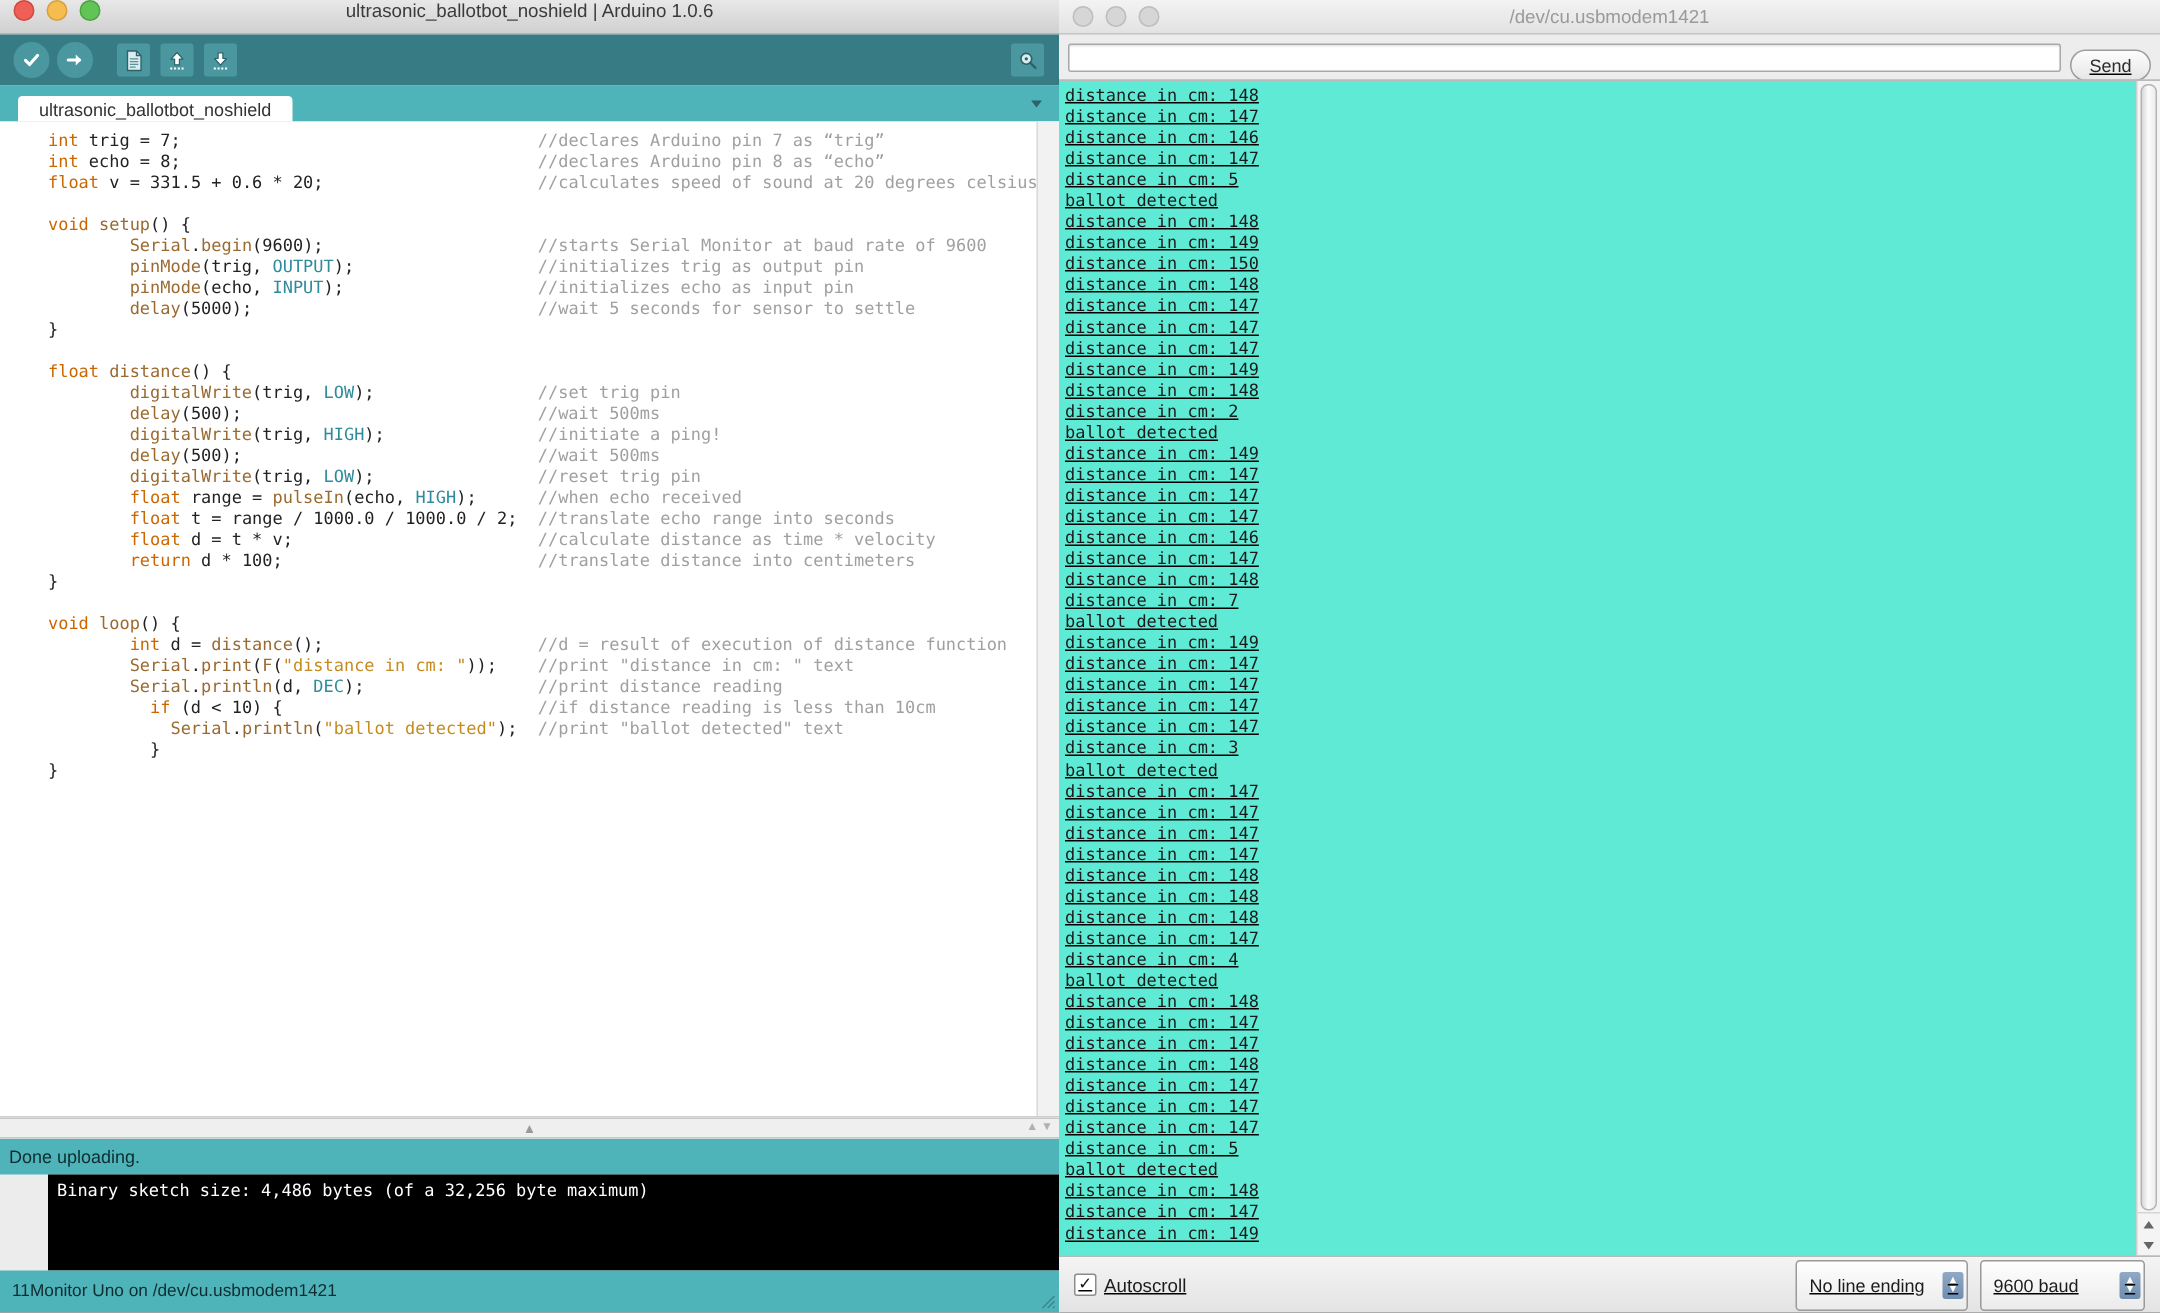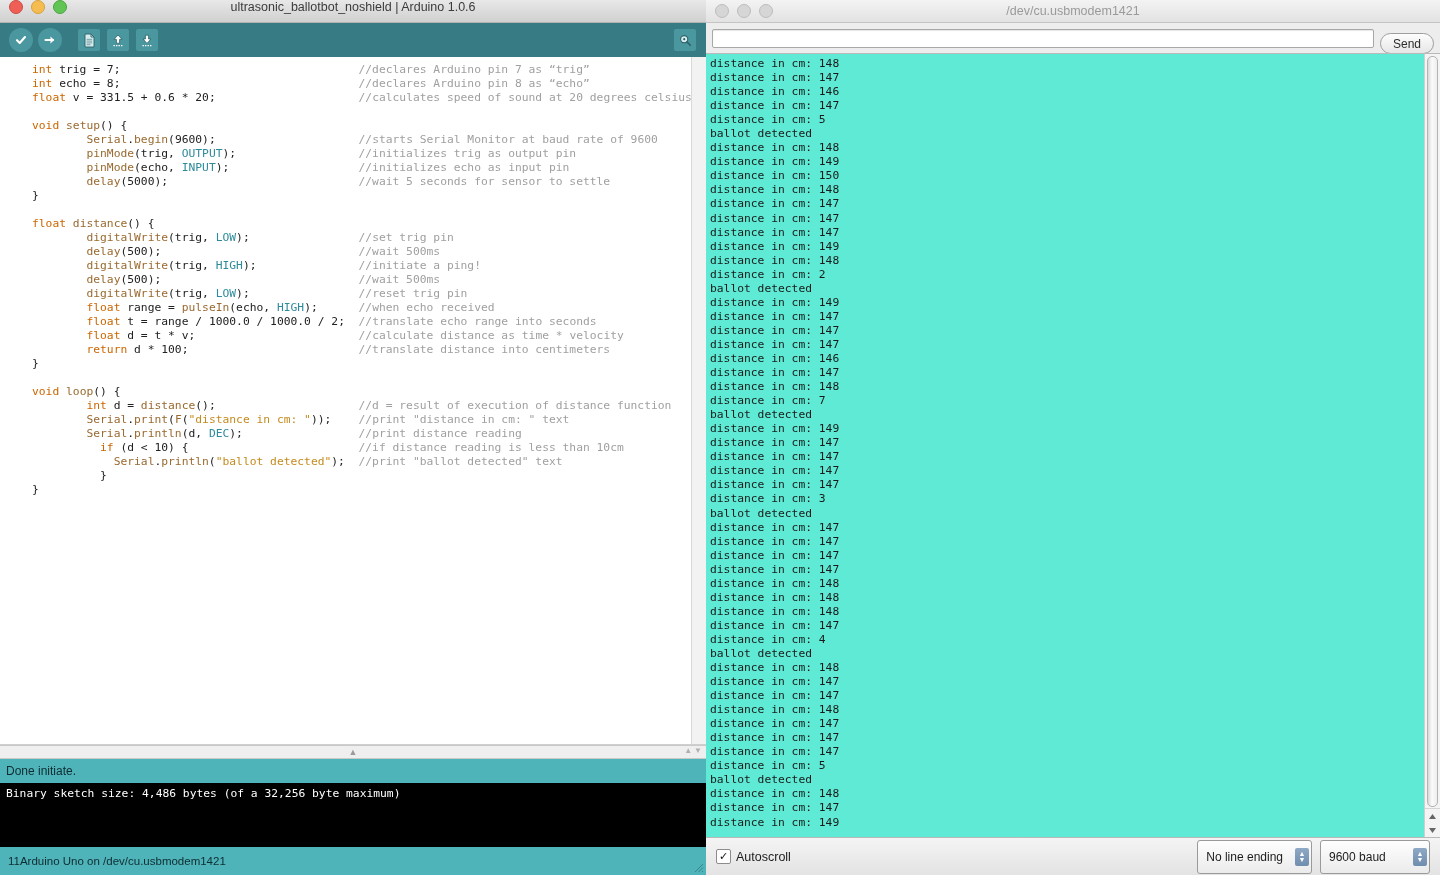--- a/index.html
+++ b/index.html
@@ -107,34 +107,35 @@
   .statusmsg{
     flex:0 0 24px;height:24px;background:#4fb3ba;
     display:flex;align-items:center;padding-left:6px;
     font-size:12px;color:#0e2d30;
   }
   .console{
     flex:0 0 64px;height:64px;background:#000;color:#fff;
     font-family:"DejaVu Sans Mono","Liberation Mono",monospace;
     font-size:11.3px;padding:4px 6px;box-sizing:border-box;
     overflow:hidden;
+    margin-left:32px;
   }
   .statusbar{
     flex:0 0 28px;height:28px;background:#4fb3ba;
     display:flex;align-items:center;justify-content:flex-start;
     padding:0 8px;font-size:11.5px;color:#0e2d30;position:relative;
   }
   .grip{
     position:absolute;right:2px;bottom:2px;width:12px;height:12px;
     opacity:.45;
   }
   
   #serial-window{
     position:absolute;left:706px;top:0;width:734px;height:875px;
-    background:#ededed;display:flex;flex-direction:column;overflow:hidden;
+    background:#ededed;display:flex;flex-direction:column;overflow:hidden;text-decoration:underline;
   }
   .sm-title{
     height:22px;flex:0 0 22px;
     background:linear-gradient(to bottom,#f3f3f3,#e2e2e2);
     border-bottom:1px solid #c4c4c4;
     display:flex;align-items:center;position:relative;
   }
   .sm-title .title-text{color:#9a9a9a;font-size:12.5px;}
   .sm-sendrow{
     flex:0 0 30px;height:30px;display:flex;align-items:center;
@@ -270,41 +271,51 @@
       <span>
         <svg width="15" height="15" viewBox="0 0 15 15">
             <circle cx="6.2" cy="6.2" r="3.6" fill="#d9ecee" stroke="#2c6268" stroke-width="1.1"></circle>
             <circle cx="6.2" cy="6.2" r="1.1" fill="#2c6268"></circle>
             <path d="M8.9 8.9 L12.3 12.3" stroke="#2c6268" stroke-width="1.6" stroke-linecap="round"></path>
           </svg>
       </span>
     </div>
   </div>
 
+  <div class="tabbar">
+    <div class="tab">ultrasonic_ballotbot_noshield</div>
+    <div class="tab-menu">
+      <span>
+        <svg width="12" height="12" viewBox="0 0 12 12">
+            <path d="M2.4 4 L9.6 4 L6 8.6 Z" fill="#2c6268"></path>
+          </svg>
+      </span>
+    </div>
+  </div>
 
   <div class="editor">
     <div class="code" id="code-area"><span class="ln"><span class="kw">int</span> <span class="plain">trig</span> = <span class="num">7</span>;                                   <span class="cmt">//declares Arduino pin 7 as “trig”</span></span><span class="ln"><span class="kw">int</span> <span class="plain">echo</span> = <span class="num">8</span>;                                   <span class="cmt">//declares Arduino pin 8 as “echo”</span></span><span class="ln"><span class="kw">float</span> <span class="plain">v</span> = <span class="num">331.5</span> + <span class="num">0.6</span> * <span class="num">20</span>;                     <span class="cmt">//calculates speed of sound at 20 degrees celsius</span></span><span class="ln">                                                </span><span class="ln"><span class="kw">void</span> <span class="fn">setup</span>() {                                  </span><span class="ln">        <span class="fn">Serial</span>.<span class="fn">begin</span>(<span class="num">9600</span>);                     <span class="cmt">//starts Serial Monitor at baud rate of 9600</span></span><span class="ln">        <span class="fn">pinMode</span>(<span class="plain">trig</span>, <span class="const">OUTPUT</span>);                  <span class="cmt">//initializes trig as output pin</span></span><span class="ln">        <span class="fn">pinMode</span>(<span class="plain">echo</span>, <span class="const">INPUT</span>);                   <span class="cmt">//initializes echo as input pin</span></span><span class="ln">        <span class="fn">delay</span>(<span class="num">5000</span>);                            <span class="cmt">//wait 5 seconds for sensor to settle</span></span><span class="ln">}                                               </span><span class="ln">                                                </span><span class="ln"><span class="kw">float</span> <span class="fn">distance</span>() {                              </span><span class="ln">        <span class="fn">digitalWrite</span>(<span class="plain">trig</span>, <span class="const">LOW</span>);                <span class="cmt">//set trig pin</span></span><span class="ln">        <span class="fn">delay</span>(<span class="num">500</span>);                             <span class="cmt">//wait 500ms</span></span><span class="ln">        <span class="fn">digitalWrite</span>(<span class="plain">trig</span>, <span class="const">HIGH</span>);               <span class="cmt">//initiate a ping!</span></span><span class="ln">        <span class="fn">delay</span>(<span class="num">500</span>);                             <span class="cmt">//wait 500ms</span></span><span class="ln">        <span class="fn">digitalWrite</span>(<span class="plain">trig</span>, <span class="const">LOW</span>);                <span class="cmt">//reset trig pin</span></span><span class="ln">        <span class="kw">float</span> <span class="plain">range</span> = <span class="fn">pulseIn</span>(<span class="plain">echo</span>, <span class="const">HIGH</span>);      <span class="cmt">//when echo received</span></span><span class="ln">        <span class="kw">float</span> <span class="plain">t</span> = <span class="plain">range</span> / <span class="num">1000.0</span> / <span class="num">1000.0</span> / <span class="num">2</span>;  <span class="cmt">//translate echo range into seconds</span></span><span class="ln">        <span class="kw">float</span> <span class="plain">d</span> = <span class="plain">t</span> * <span class="plain">v</span>;                        <span class="cmt">//calculate distance as time * velocity</span></span><span class="ln">        <span class="kw">return</span> <span class="plain">d</span> * <span class="num">100</span>;                         <span class="cmt">//translate distance into centimeters</span></span><span class="ln">}                                               </span><span class="ln">                                                </span><span class="ln"><span class="kw">void</span> <span class="fn">loop</span>() {                                   </span><span class="ln">        <span class="kw">int</span> <span class="plain">d</span> = <span class="fn">distance</span>();                     <span class="cmt">//d = result of execution of distance function</span></span><span class="ln">        <span class="fn">Serial</span>.<span class="fn">print</span>(<span class="fn">F</span>(<span class="str">"distance in cm: "</span>));    <span class="cmt">//print "distance in cm: " text</span></span><span class="ln">        <span class="fn">Serial</span>.<span class="fn">println</span>(<span class="plain">d</span>, <span class="const">DEC</span>);                 <span class="cmt">//print distance reading</span></span><span class="ln">          <span class="kw">if</span> (<span class="plain">d</span> &lt; <span class="num">10</span>) {                         <span class="cmt">//if distance reading is less than 10cm</span></span><span class="ln">            <span class="fn">Serial</span>.<span class="fn">println</span>(<span class="str">"ballot detected"</span>);  <span class="cmt">//print "ballot detected" text</span></span><span class="ln">          }                                     </span><span class="ln">}                                               </span></div>
     <div class="editor-scroll-strip"></div>
   </div>
 
   <div class="divider">
     <span class="div-handle">▲</span>
     <span class="div-arrows">
       <span>▲</span>
       <span>▼</span>
     </span>
   </div>
 
-  <div class="statusmsg">Done initiate.</div>
+  <div class="statusmsg">Done uploading.</div>
 
   <div class="console">Binary sketch size: 4,486 bytes (of a 32,256 byte maximum)</div>
 
   <div class="statusbar">
     <span>11</span>
-    <span>Arduino Uno on /dev/cu.usbmodem1421</span>
+    <span>Monitor Uno on /dev/cu.usbmodem1421</span>
     <span class="grip">
       <svg width="12" height="12" viewBox="0 0 12 12">
           <path d="M11 3 L3 11 M11 6.5 L6.5 11 M11 10 L10 11" stroke="#1d4f53" stroke-width="1"></path>
         </svg>
     </span>
   </div>
 </div>
 
 <div id="serial-window">
 

